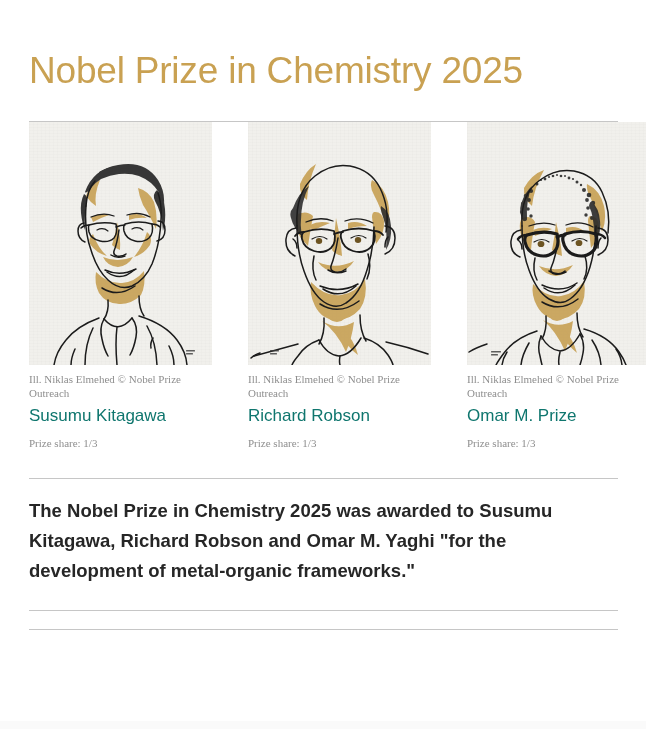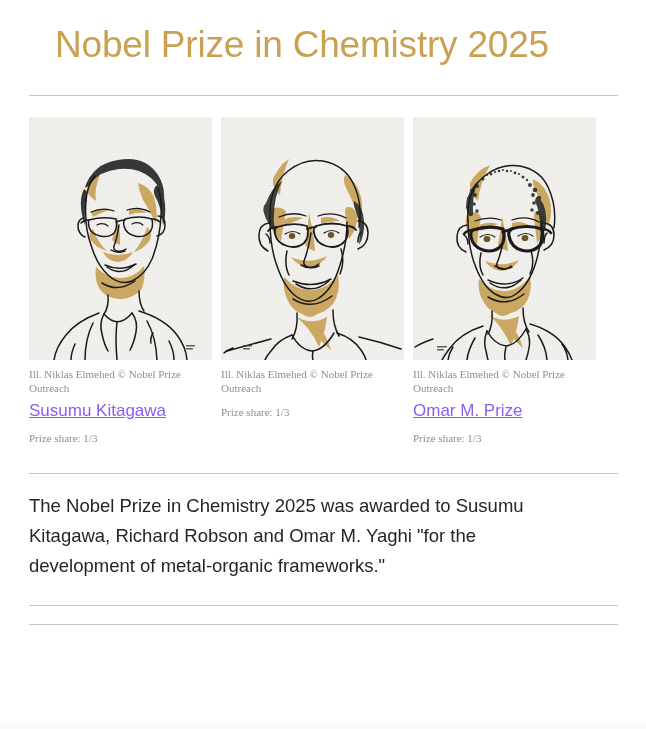--- a/index.html
+++ b/index.html
@@ -28,44 +28,42 @@
   .content {
     position: absolute;
     left: 29px;
     top: 0;
     width: 589px;
   }
 
   
   .page-title {
     margin: 0;
-    padding-top: 22px;
+    padding-top: 48px;
     font-family: "Liberation Sans", sans-serif;
     font-size: 37px;
     line-height: 1.26;
     font-weight: 400;
     letter-spacing: -0.2px;
     color: #c9a152;
     max-width: 520px;
-    text-align: right;
   }
 
   
   .divider {
     height: 1px;
     background: #c6c6c6;
     width: 589px;
   }
   .divider.top-rule { margin-top: 26px; }
 
   
   .laureates {
     display: flex;
-    gap: 9px;
-    margin-top: 21px;
+    gap: 36px;
   }
   .laureate {
     width: 183px;
     flex: 0 0 183px;
   }
 
   .portrait {
     width: 183px;
     height: 243px;
     position: relative;
@@ -81,44 +79,44 @@
     font-family: "Liberation Serif", serif;
     font-size: 11px;
     line-height: 1.34;
     color: #8e8e8e;
     margin-top: 7px;
   }
   .laureate-name {
     font-family: "Liberation Sans", sans-serif;
     font-size: 17px;
     line-height: 1.3;
-    color: #8b5cf6;
+    color: #0f766e;
     margin-top: 4px;
     white-space: nowrap;
-    text-decoration: underline;
   }
   .prize-share {
     font-family: "Liberation Serif", serif;
     font-size: 11px;
     line-height: 1.4;
     color: #8e8e8e;
     margin-top: 9px;
   }
 
   
   .divider.mid-rule { margin-top: 26px; }
 
   .summary {
     font-family: "Liberation Sans", sans-serif;
     font-size: 18.5px;
     line-height: 1.63;
     color: #262626;
     margin: 0;
     padding-top: 17px;
     width: 556px;
+    font-weight: bold;
   }
 
   .divider.bottom-rule-1 { margin-top: 24px; }
   .divider.bottom-rule-2 { margin-top: 18px; }
 
   .footer-band {
     position: absolute;
     left: 0;
     bottom: 0;
     width: 646px;
@@ -287,20 +285,21 @@
               <path d="M138 220 q22 5 42 12"></path>
               <path d="M12 231 q-6 2 -9 5"></path>
             </g>
             <g fill="#3a3a3a" opacity="0.8">
               <rect x="22" y="228" width="9" height="1.6" rx="0.6"></rect>
               <rect x="22" y="231" width="7" height="1.6" rx="0.6"></rect>
             </g>
           </svg>
         </div>
         <div class="credit">Ill. Niklas Elmehed © Nobel Prize Outreach</div>
+        <div class="laureate-name">Richard Robson</div>
         <div class="prize-share">Prize share: 1/3</div>
       </div>
 
       <div class="laureate">
         <div class="portrait">
           <svg viewBox="0 0 183 243" xmlns="http://www.w3.org/2000/svg">
             <g fill="none" stroke="#1b1b1b" stroke-width="1.5" stroke-linecap="round" stroke-linejoin="round">
               <g stroke="none" fill="#c8a257" opacity="0.92">
                 <path d="M57 66 q8 -14 20 -18 q-10 18 -12 36 q-9 -7 -8 -18 z"></path>
                 <path d="M120 62 q13 6 17 22 q3 14 -2 26 q-5 -20 -11 -33 q-5 -9 -4 -15 z"></path>

